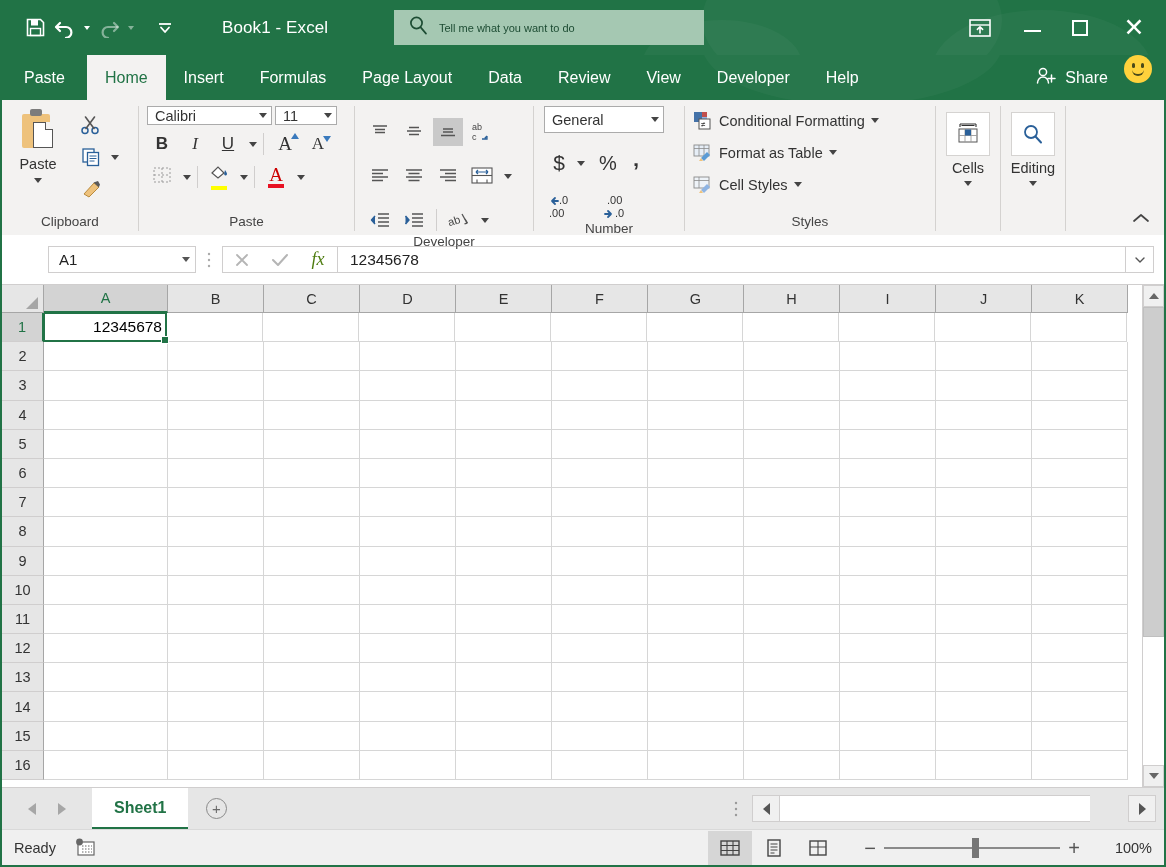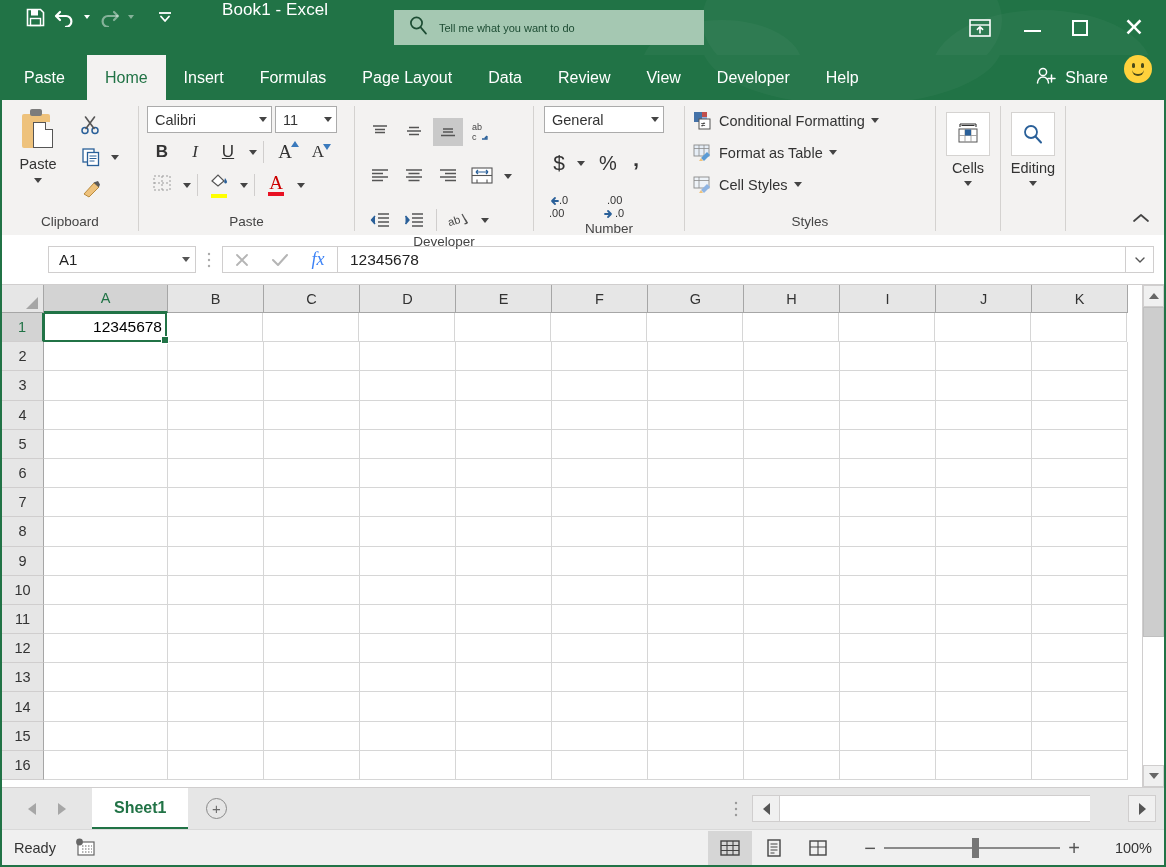--- a/index.html
+++ b/index.html
@@ -16,21 +16,21 @@
     border: 2px solid #217346;
     border-top: none;
     background: #fff;
   }
 
   
   .titlebar {
     height: 55px; min-height: 55px;
     background: #217346;
     position: relative;
-    display: flex; align-items: flex-start;
+    display: flex; align-items: center;
     color: #fff;
     overflow: hidden;
   }
   .tb-blob { position: absolute; border-radius: 50%; background: rgba(255,255,255,0.035); pointer-events:none;}
   .qat { display: flex; align-items: center; gap: 0; padding-left: 18px; z-index:2;}
   .qat-btn {
     width: 30px; height: 34px;
     display: flex; align-items: center; justify-content: center;
     color: #fff;
   }
@@ -132,21 +132,21 @@
   .cb-small { width: 58px; display:flex; flex-direction:column; gap:2px; padding-top:4px;}
   .cb-row { height: 30px; display:flex; align-items:center; }
   .cb-ico { width: 34px; height: 28px; display:flex; align-items:center; justify-content:center;}
   .mini-caret { width:0;height:0;border-left:4px solid transparent;border-right:4px solid transparent;border-top:5px solid #444; margin-left:3px;}
 
   
   .g-font { width: 215px; }
   .font-rows { display:flex; flex-direction:column; gap:5px; padding-left: 8px; width:100%;}
   .fr { display: flex; align-items: center; gap: 3px;}
   .combo {
-    height: 27px; border: 1px solid #ababab; background:#fff;
+    height: 19px; border: 1px solid #ababab; background:#fff;
     display:flex; align-items:center; padding: 0 4px 0 7px;
     font-size: 14.5px; color: #333;
   }
   .combo .cbx-caret { margin-left:auto; width:0;height:0;border-left:4px solid transparent;border-right:4px solid transparent;border-top:5px solid #444;}
   .combo-font { width: 125px; }
   .combo-size { width: 62px; }
   .fbtn {
     width: 30px; height: 28px; display:flex; align-items:center; justify-content:center;
     font-size: 17px; color:#333;
   }
@@ -188,21 +188,21 @@
   }
   .namebox {
     width: 148px; height: 27px; border:1px solid #d0cece; background:#fff;
     display:flex; align-items:center; padding: 0 5px 0 10px;
     font-size: 15px; color:#222;margin-left:36px;
   }
   .namebox .cbx-caret { margin-left:auto; width:0;height:0;border-left:4px solid transparent;border-right:4px solid transparent;border-top:5px solid #555;}
   .fb-grip { width:26px; display:flex; align-items:center; justify-content:center; color:#999; letter-spacing:0; font-size:14px;}
   .fb-btns { display:flex; align-items:center; height:27px; border:1px solid #d0cece; border-right:none; background:#fff;}
   .fbk { width:38px; height:25px; display:flex;align-items:center;justify-content:center; color:#a9a9a9; font-size:17px;}
-  .fbk.fx { color:#3b82f6; font-style:italic; font-family:"Liberation Serif", serif; font-size:18px;}
+  .fbk.fx { color:#4d7c0f; font-style:italic; font-family:"Liberation Serif", serif; font-size:18px;}
   .fb-input {
     flex:1; height:27px; border:1px solid #d0cece; background:#fff;
     display:flex; align-items:center; padding-left:12px;
     font-size:15.5px; color:#222;
   }
   .fb-expand { width:28px; height:27px; border:1px solid #d0cece; border-left:none; background:#fff; display:flex;align-items:center;justify-content:center;}
 
   
   .gridwrap { flex:1; display:flex; position:relative; overflow:hidden; background:#fff;}
   .gridmain { flex:1; display:flex; flex-direction:column; overflow:hidden; position:relative;}

